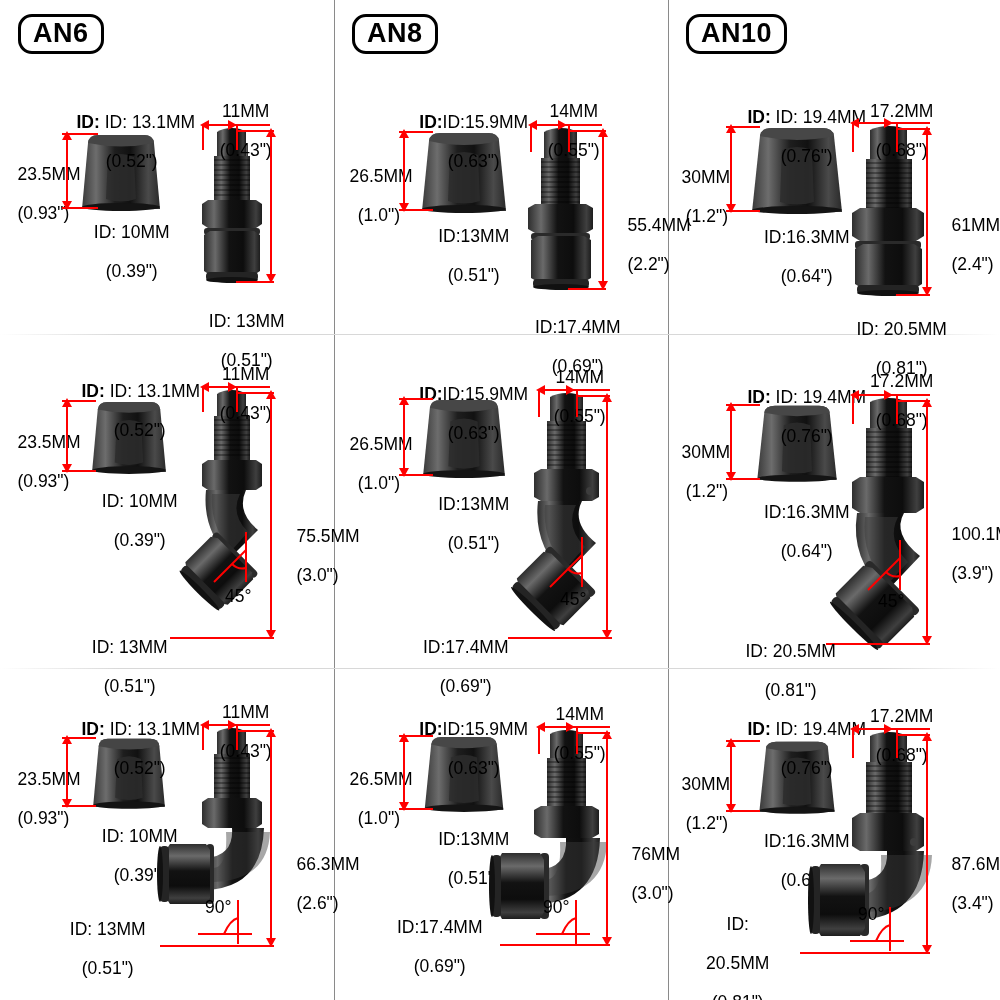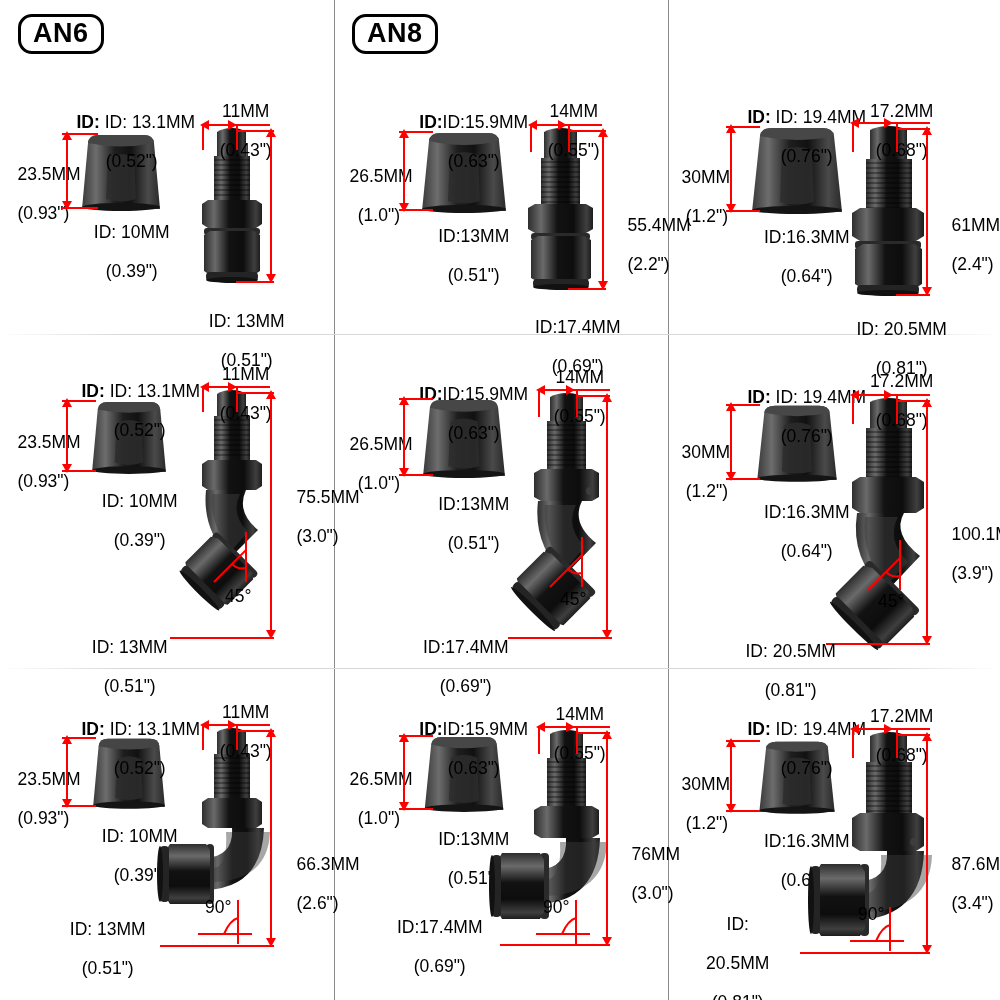--- a/index.html
+++ b/index.html
@@ -52,20 +52,21 @@
 
 <div id="sheet">
 
   <div class="vdiv" style="left:334px"></div>
   <div class="vdiv" style="left:668px"></div>
   <div class="hdiv" style="top:334px"></div>
   <div class="hdiv" style="top:668px"></div>
 
   <div class="badge" style="left:18px;top:14px">AN6</div>
   <div class="badge" style="left:352px;top:14px">AN8</div>
+  <div class="badge" style="left:686px;top:14px">AN10</div>
 
   <div class="part" style="left:78px;top:133px">
     <svg width="86" height="76" viewBox="0 0 86 76">
       <defs>
         <linearGradient id="sg" x1="0" y1="0" x2="1" y2="0">
           <stop offset="0" stop-color="#3a3a3a"></stop>
             <stop offset=".18" stop-color="#6d6d6d"></stop>
           <stop offset=".42" stop-color="#1e1e1e"></stop>
             <stop offset=".62" stop-color="#111"></stop>
           <stop offset=".85" stop-color="#4a4a4a"></stop>
@@ -347,21 +348,21 @@
   <div class="rl h" style="left:202px;top:386px;width:68px"></div>
   <div class="arw lf" style="left:200px;top:382px"></div>
   <div class="arw rt" style="left:228px;top:382px"></div>
   <div class="rl v" style="left:202px;top:386px;height:26px"></div>
   <div class="rl v" style="left:236px;top:386px;height:26px"></div>
   <div class="rl h" style="left:236px;top:392px;width:38px"></div>
   <div class="rl h" style="left:170px;top:637px;width:104px"></div>
   <div class="rl v" style="left:270px;top:392px;height:245px"></div>
   <div class="arw up" style="left:266px;top:390px"></div>
   <div class="arw dn" style="left:266px;top:630px"></div>
-  <div class="lbl lft" style="left:277px;top:468px;width:92px">
+  <div class="lbl lft" style="left:277px;top:507px;width:92px">
     <span>75.5MM</span><br>
     <span>(3.0")</span>
   </div>
   <div class="angwrap" style="left:212px;top:530px">
     <svg width="42" height="58">
       <line x1="34" y1="2" x2="34" y2="52" stroke="#ff0000" stroke-width="2"></line>
       <line x1="2" y1="52" x2="34" y2="20" stroke="#ff0000" stroke-width="2"></line>
       <path d="M34 38 Q26 40 20 34" stroke="#ff0000" stroke-width="2" fill="none"></path>
     </svg>
   </div>

